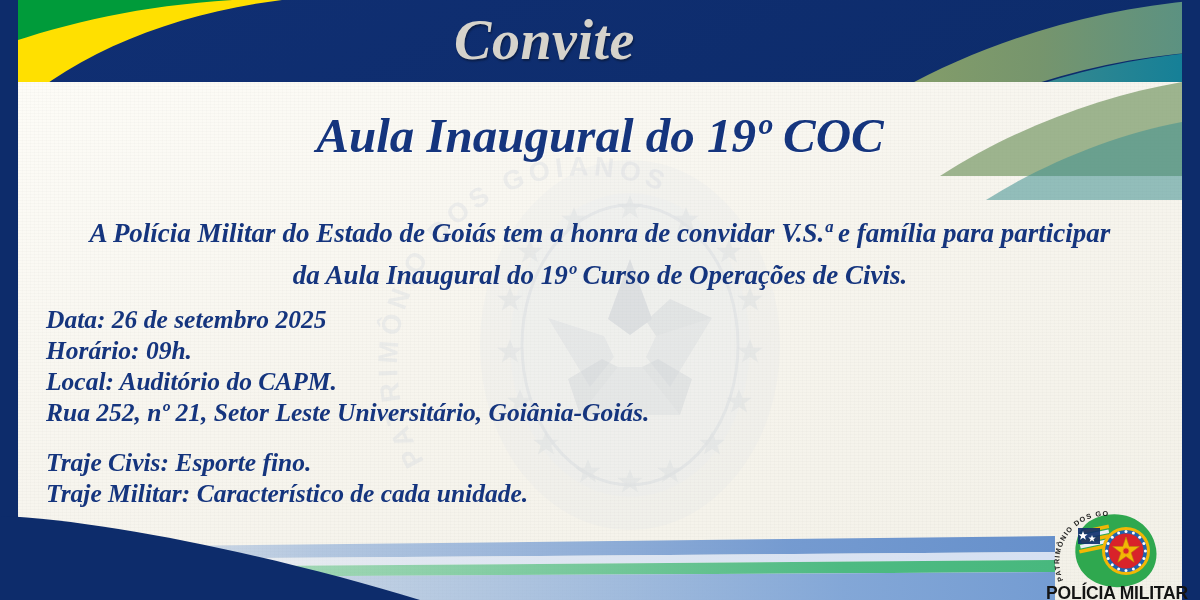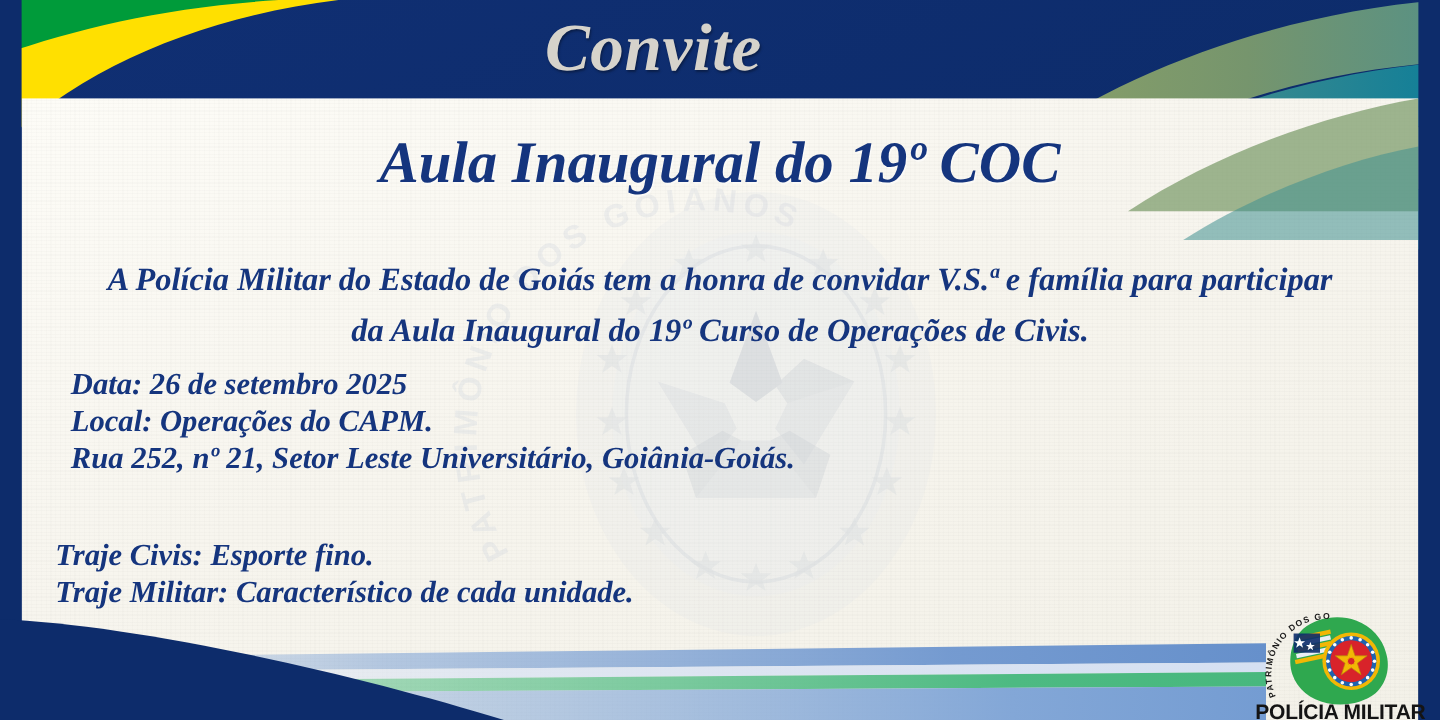--- a/index.html
+++ b/index.html
@@ -62,21 +62,21 @@
     letter-spacing:0px;
     text-shadow:1px 1px 0 rgba(255,255,255,.5);
   }
   #intro{
     position:absolute;left:22px;top:118px;width:1120px;
     text-align:center;
     font-size:27px;line-height:42px;margin-top:12px;
   }
   #details{
     position:absolute;left:28px;top:222px;width:900px;
-    font-size:25.5px;line-height:31px;margin-left:13px;
+    font-size:25.5px;line-height:31px;
   }
   #details .line{white-space:nowrap;}
   #dress{
     position:absolute;left:28px;top:365px;width:900px;
     font-size:25.5px;line-height:31px;
   }
   #dress .line{white-space:nowrap;}
 
   
   #stripes{
@@ -236,21 +236,22 @@
 
     <div id="title">Aula Inaugural do 19º COC</div>
 
     <div id="intro">
       <div>A Polícia Militar do Estado de Goiás tem a honra de convidar V.S.ª e família para participar</div>
       <div>da Aula Inaugural do 19º Curso de Operações de Civis.</div>
     </div>
 
     <div id="details">
       <div class="line">Data: 26 de setembro 2025</div>
-      <div class="line">Local: Operações do CAPM.</div>
+      <div class="line">Horário: 09h.</div>
+      <div class="line">Local: Auditório do CAPM.</div>
       <div class="line">Rua 252, nº 21, Setor Leste Universitário, Goiânia-Goiás.</div>
     </div>
 
     <div id="dress">
       <div class="line">Traje Civis: Esporte fino.</div>
       <div class="line">Traje Militar: Característico de cada unidade.</div>
     </div>
   </div>
 
   <svg id="logo" viewBox="0 0 150 96">

